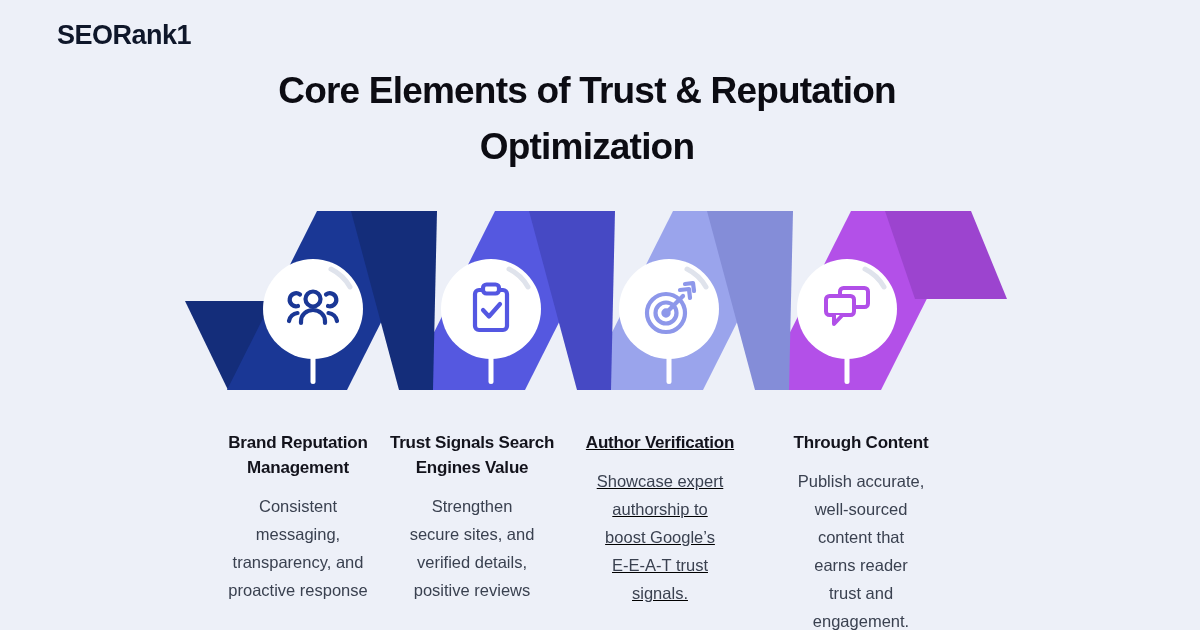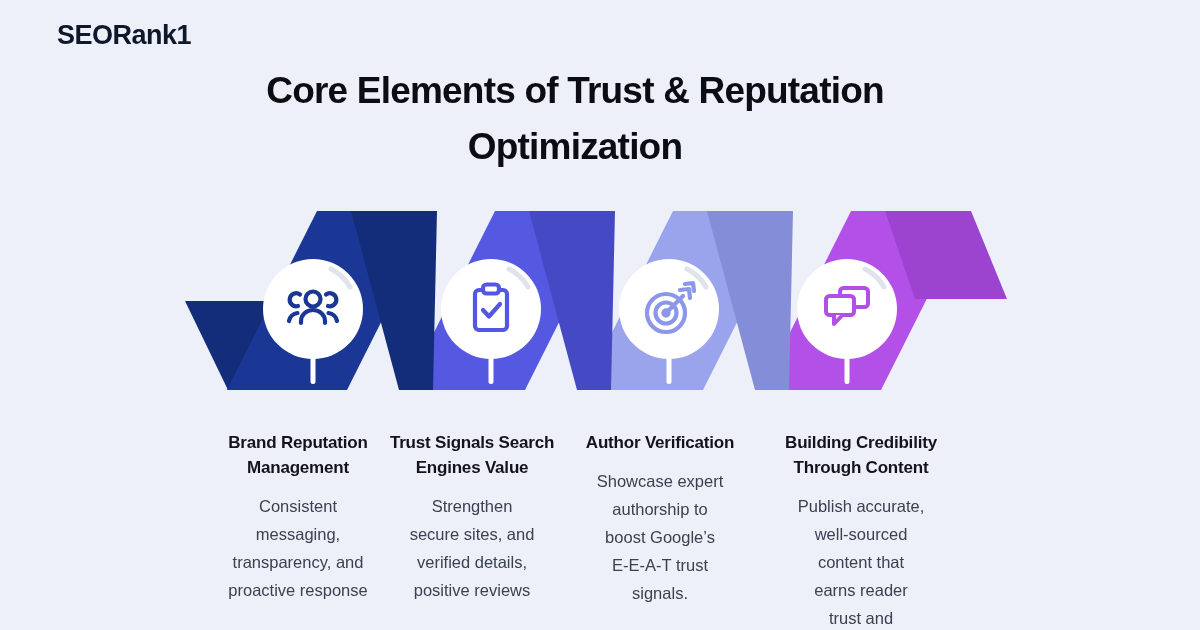--- a/index.html
+++ b/index.html
@@ -13,39 +13,40 @@
   .brand{
     position:absolute;left:57px;top:20px;
     font-size:27px;font-weight:700;letter-spacing:-0.5px;
     color:#0f172a;
   }
   .title{
     position:absolute;left:0;top:63px;width:1150px;
     text-align:center;
     font-size:37px;line-height:56px;font-weight:700;letter-spacing:-0.8px;
     color:#0c0c13;
+    padding-left:12px;
   }
   .ribbon-svg{position:absolute;left:0;top:0;}
   .col{
     position:absolute;top:402px;width:210px;text-align:center;
   }
   .col .heading{
     font-size:17px;line-height:25px;font-weight:700;letter-spacing:-0.2px;
     color:#13131c;
     margin-top:28px;
   }
   .col .body{
     margin-top:12px;
     font-size:16.5px;line-height:28px;font-weight:400;
     color:#3a4150;
     text-align:center;
   }
   .c1{left:193px;}
   .c2{left:367px;}
-  .c3{left:555px;}
+  .c3{left:555px;text-decoration:underline;}
   .c4{left:756px;}
 </style>
 </head>
 <body>
 
 <div class="canvas">
 
   <div class="brand">SEORank1</div>
 
   <div class="title">
@@ -154,21 +155,20 @@
       <div>Showcase expert</div>
       <div>authorship to</div>
       <div>boost Google’s</div>
       <div>E-E-A-T trust</div>
       <div>signals.</div>
     </div>
   </div>
 
   <div class="col c4">
     <div class="heading">
-      <div>Building Credibility</div>
       <div>Through Content</div>
     </div>
     <div class="body">
       <div>Publish accurate,</div>
       <div>well-sourced</div>
       <div>content that</div>
       <div>earns reader</div>
       <div>trust and</div>
       <div>engagement.</div>
     </div>

